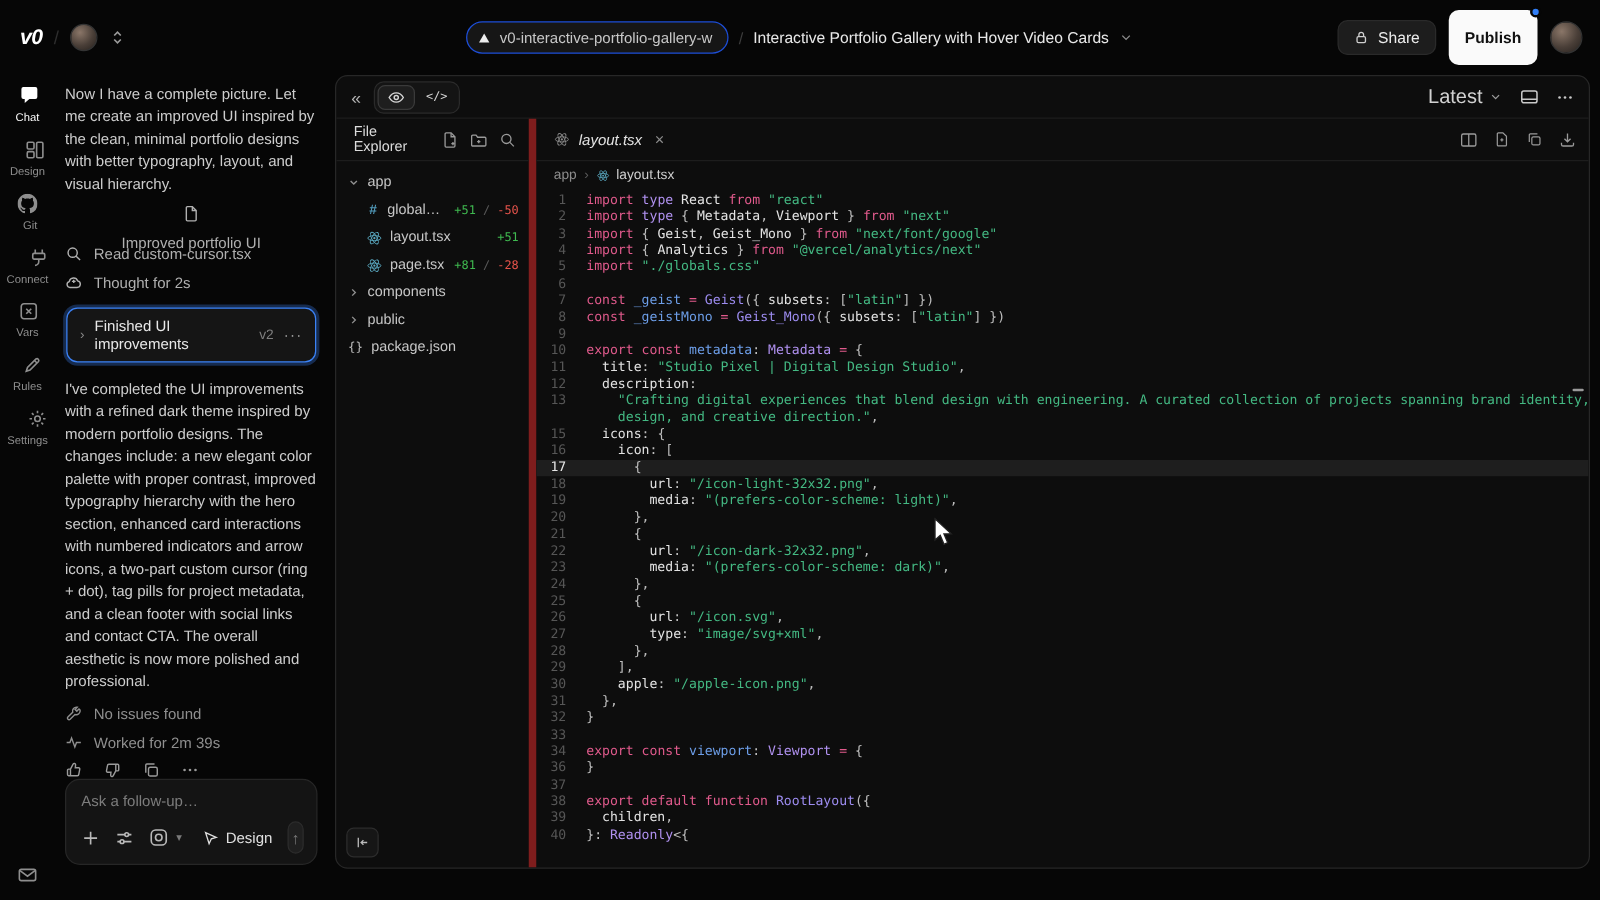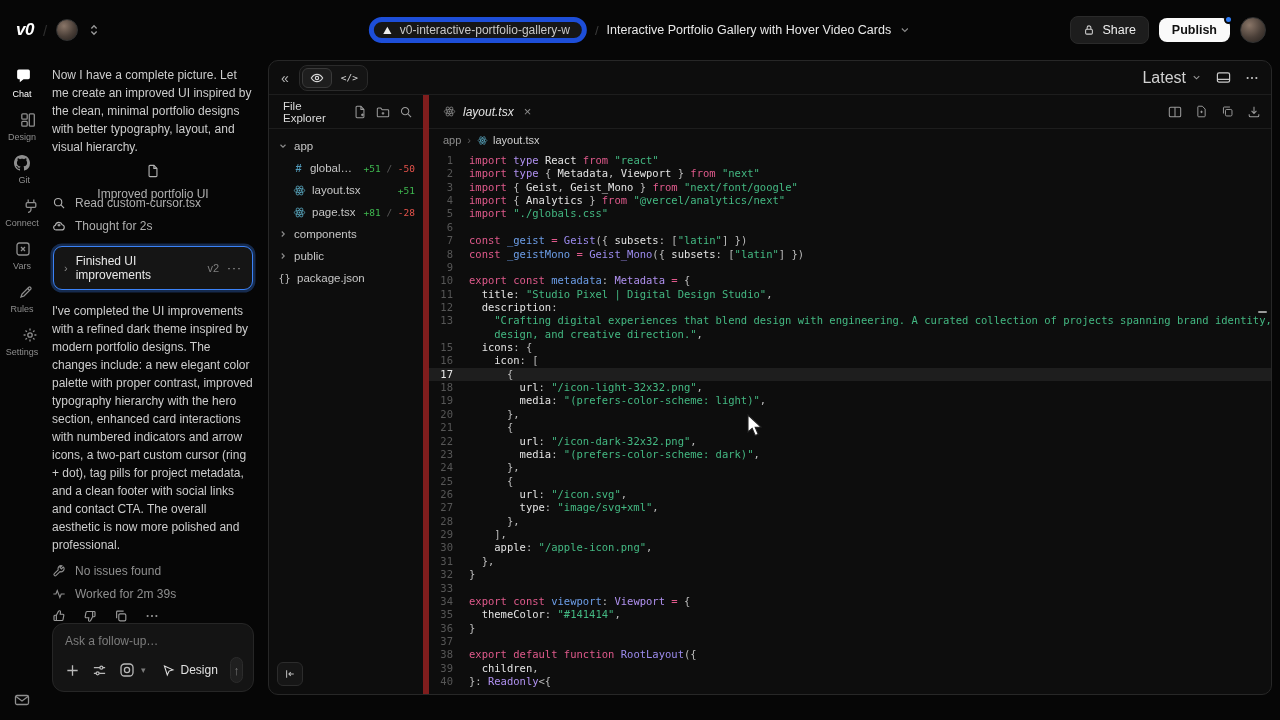--- a/index.html
+++ b/index.html
@@ -10,26 +10,26 @@
 
   
   .topbar { position:absolute; top:0; left:0; width:1280px; height:60px; display:flex; align-items:center; }
   .tb-left { display:flex; align-items:center; gap:9px; padding-left:16px; }
   .logo { font-weight:800; font-size:17px; letter-spacing:-0.5px; color:#fff; font-style:italic; }
   .tb-slash { color:#2e2e2e; font-size:15px; }
   .avatar { border-radius:50%; background:radial-gradient(circle at 35% 30%, #8a7668, #4a3f38 55%, #241f1c); border:1px solid #333; }
   .avatar.sm { width:22px; height:22px; }
   .avatar.md { width:26px; height:26px; }
   .tb-center { position:absolute; left:50%; top:0; height:60px; transform:translateX(-50%); display:flex; align-items:center; gap:8px; white-space:nowrap; }
-  .proj-pill { display:flex; align-items:center; gap:7px; background:#161616; border:5px solid #1d4ed8; border-radius:999px; height:26px; padding:0 12px 0 8px; color:#c8c8c8; font-size:12px; }
+  .proj-pill { display:flex; align-items:center; gap:7px; background:#161616; border:1px solid #1d4ed8; border-radius:999px; height:26px; padding:0 12px 0 8px; color:#c8c8c8; font-size:12px; }
   .crumb-slash { color:#3d3d3d; font-size:13px; }
   .chat-title { color:#e8e8e8; font-size:12.5px; }
   .tb-right { margin-left:auto; display:flex; align-items:center; gap:10px; padding-right:14px; }
   .btn-share { display:flex; align-items:center; gap:7px; background:#1d1d1d; border:1px solid #2a2a2a; color:#ededed; border-radius:8px; height:28px; padding:0 12px; font-size:12.5px; }
-  .btn-publish { position:relative; background:#fafafa; color:#111; border-radius:8px; height:24px; padding:12px 13px; font-size:12.5px; font-weight:600; display:flex; align-items:center; border:none; }
+  .btn-publish { position:relative; background:#fafafa; color:#111; border-radius:8px; height:44px; padding:12px 13px; font-size:12.5px; font-weight:600; display:flex; align-items:center; border:none; }
   .pub-dot { position:absolute; top:-3px; right:-3px; width:9px; height:9px; border-radius:50%; background:#2f7df6; border:2px solid #060606; }
 
   
   .rail { position:absolute; left:0; top:60px; bottom:0; width:44px; display:flex; flex-direction:column; align-items:center; gap:13px; padding-top:8px; }
   .rail-item { display:flex; flex-direction:column; align-items:flex-end; gap:4px; color:#8e8e8e; cursor:pointer; }
   .rail-item .lbl { font-size:9px; }
   .rail-item.active { color:#fff; }
   .rail-mail { margin-top:auto; padding-bottom:12px; color:#8e8e8e; }
 
   
@@ -475,21 +475,20 @@
           <div class="cl"><span class="ln">25</span><span class="cd"><span class="tk-c">      {</span></span></div>
           <div class="cl"><span class="ln">26</span><span class="cd"><span class="tk-p">        url</span><span class="tk-c">: </span><span class="tk-s">"/icon.svg"</span><span class="tk-c">,</span></span></div>
           <div class="cl"><span class="ln">27</span><span class="cd"><span class="tk-p">        type</span><span class="tk-c">: </span><span class="tk-s">"image/svg+xml"</span><span class="tk-c">,</span></span></div>
           <div class="cl"><span class="ln">28</span><span class="cd"><span class="tk-c">      },</span></span></div>
           <div class="cl"><span class="ln">29</span><span class="cd"><span class="tk-c">    ],</span></span></div>
           <div class="cl"><span class="ln">30</span><span class="cd"><span class="tk-p">    apple</span><span class="tk-c">: </span><span class="tk-s">"/apple-icon.png"</span><span class="tk-c">,</span></span></div>
           <div class="cl"><span class="ln">31</span><span class="cd"><span class="tk-c">  },</span></span></div>
           <div class="cl"><span class="ln">32</span><span class="cd"><span class="tk-c">}</span></span></div>
           <div class="cl"><span class="ln">33</span><span class="cd"></span></div>
           <div class="cl"><span class="ln">34</span><span class="cd"><span class="tk-k">export </span><span class="tk-k">const </span><span class="tk-v">viewport</span><span class="tk-c">: </span><span class="tk-t">Viewport </span><span class="tk-k">= </span><span class="tk-c">{</span></span></div>
-          <div class="cl"><span class="ln">35</span><span class="cd"><span class="tk-p">  themeColor</span><span class="tk-c">: </span><span class="tk-s">"#141414"</span><span class="tk-c">,</span></span></div>
           <div class="cl"><span class="ln">36</span><span class="cd"><span class="tk-c">}</span></span></div>
           <div class="cl"><span class="ln">37</span><span class="cd"></span></div>
           <div class="cl"><span class="ln">38</span><span class="cd"><span class="tk-k">export </span><span class="tk-k">default </span><span class="tk-k">function </span><span class="tk-f">RootLayout</span><span class="tk-c">({</span></span></div>
           <div class="cl"><span class="ln">39</span><span class="cd"><span class="tk-p">  children</span><span class="tk-c">,</span></span></div>
           <div class="cl"><span class="ln">40</span><span class="cd"><span class="tk-c">}: </span><span class="tk-t">Readonly</span><span class="tk-c">&lt;{</span></span></div>
         </div>
     </div>
   </div>
 </div>
 

